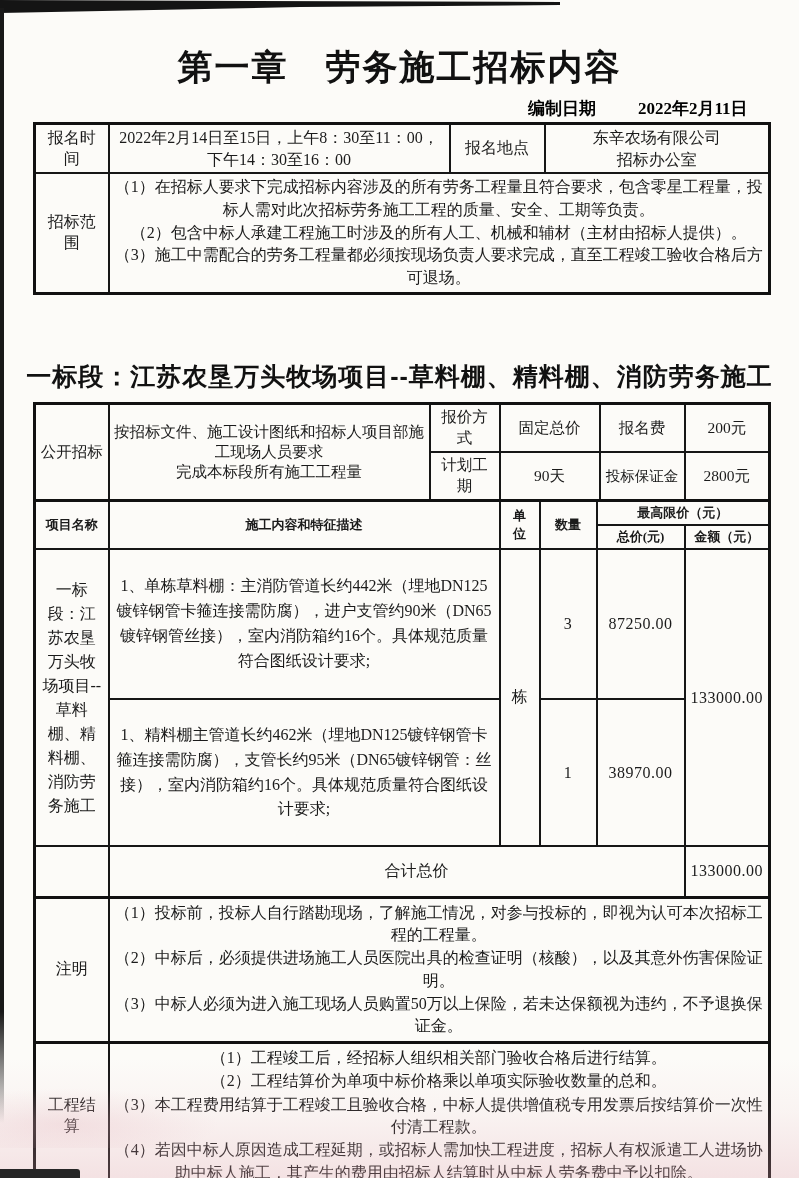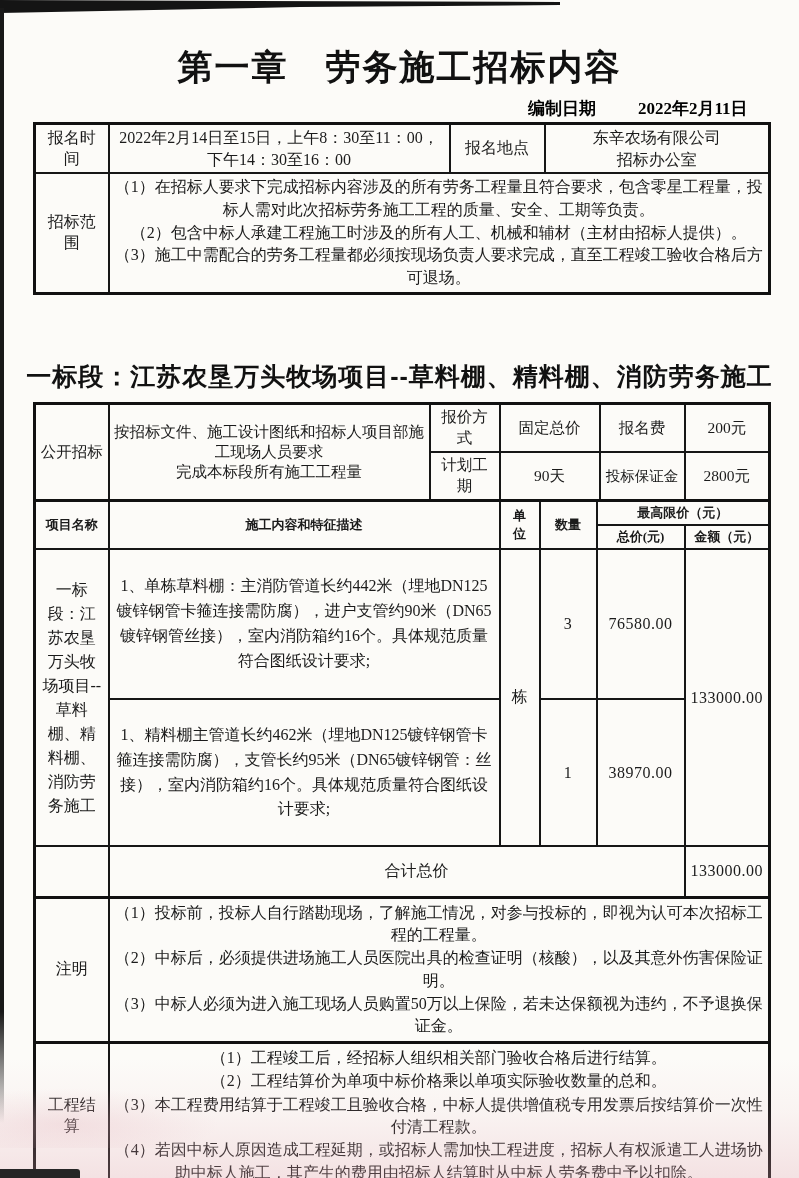--- a/index.html
+++ b/index.html
@@ -188,21 +188,21 @@
       </tr>
       <tr class="rH">
         <th>总价(元)</th>
         <th>金额（元）</th>
       </tr>
       <tr class="rBody1">
         <td rowspan="2" class="proj-cell">一标段：江苏农垦万头牧场项目--草料棚、精料棚、消防劳务施工</td>
         <td class="content-cell">1、单栋草料棚：主消防管道长约442米（埋地DN125镀锌钢管卡箍连接需防腐），进户支管约90米（DN65镀锌钢管丝接），室内消防箱约16个。具体规范质量符合图纸设计要求;</td>
         <td rowspan="2">栋</td>
         <td class="num">3</td>
-        <td class="num">76580.00</td>
+        <td class="num">87250.00</td>
         <td rowspan="2" class="num">133000.00</td>
       </tr>
       <tr class="rBody2">
         <td class="content-cell">1、精料棚主管道长约462米（埋地DN125镀锌钢管卡箍连接需防腐），支管长约95米（DN65镀锌钢管：丝接），室内消防箱约16个。具体规范质量符合图纸设计要求;</td>
         <td class="num">1</td>
         <td class="num">38970.00</td>
       </tr>
       <tr class="rSum">
         <td></td>
         <td colspan="4" class="lbl" style="font-weight:normal;font-family:'Liberation Serif','DejaVu Serif',serif;padding-left:44px;">合计总价</td>

